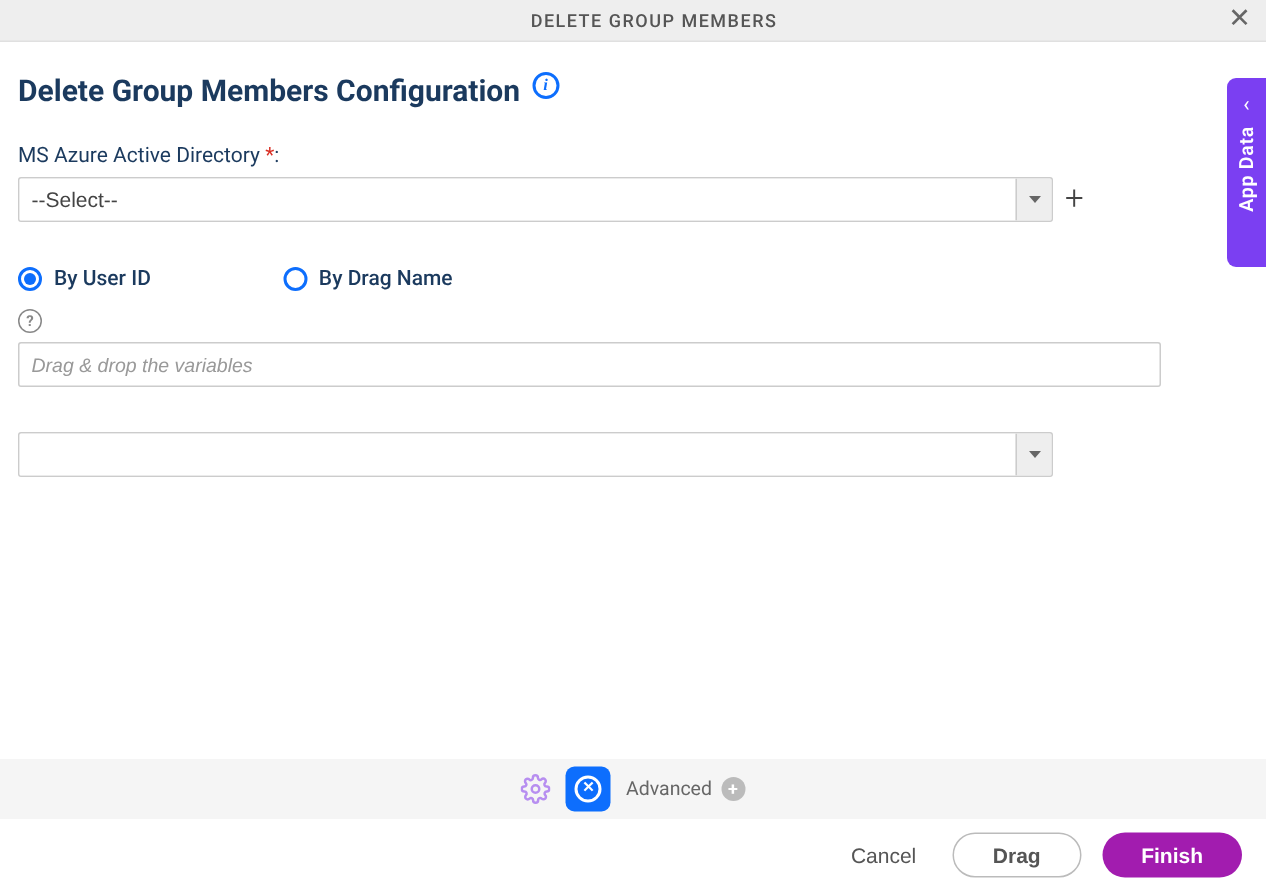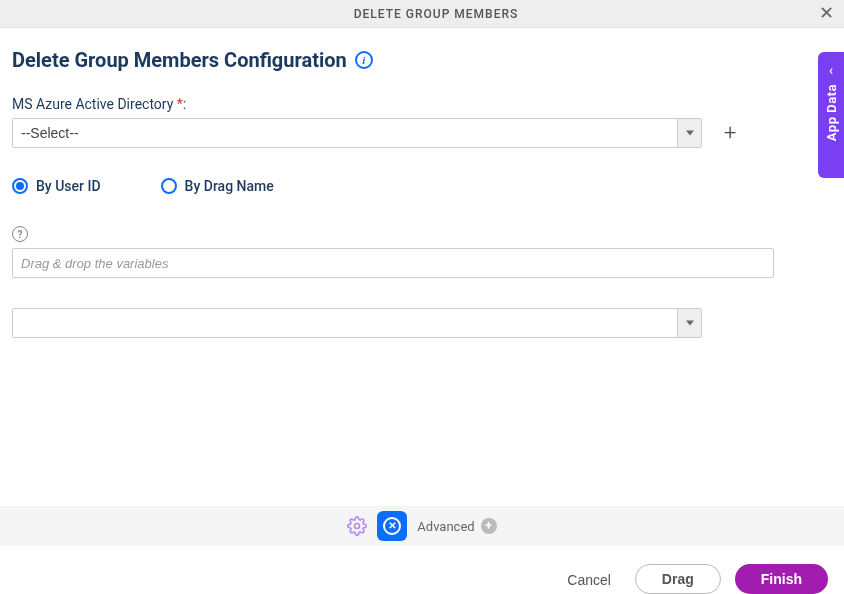--- a/index.html
+++ b/index.html
@@ -40,21 +40,21 @@
       font-size: 18px;
       color: #666;
       cursor: pointer;
       line-height: 1;
     }
     .content {
       padding: 20px 16px 0 12px;
     }
     .page-title-row {
       display: flex;
-      align-items: center;
+      align-items: flex-start;
       gap: 8px;
       margin-bottom: 24px;
     }
     .page-title {
       font-size: 20px;
       font-weight: 700;
       color: #1b3a5e;
     }
     .info-icon {
       width: 18px;
@@ -77,21 +77,21 @@
       display: flex;
       align-items: center;
       gap: 6px;
     }
     .req {
       color: #d93025;
     }
     .row {
       display: flex;
       align-items: center;
-      gap: 22px;
+      gap: 8px;
       margin-bottom: 14px;
     }
     .select-wrap {
       flex: 0 0 690px;
       display: flex;
       border: 1px solid #ccc;
       border-radius: 2px;
       height: 30px;
       overflow: hidden;
     }
@@ -122,22 +122,22 @@
       font-size: 22px;
       font-weight: 300;
       color: #444;
       cursor: pointer;
       user-select: none;
       line-height: 1;
     }
     .radio-row {
       display: flex;
       align-items: flex-end;
-      gap: 60px;
-      margin-bottom: 32px;
+      gap: 88px;
+      margin-bottom: 12px;
     }
     .radio-item {
       display: flex;
       align-items: center;
       gap: 8px;
       cursor: pointer;
     }
     .radio-circle {
       width: 16px;
       height: 16px;
@@ -281,21 +281,21 @@
       font-weight: bold;
       line-height: 1;
     }
     .footer {
       position: absolute;
       bottom: 0;
       left: 0;
       right: 0;
       height: 48px;
       display: flex;
-      align-items: flex-end;
+      align-items: center;
       justify-content: flex-end;
       gap: 14px;
       padding-right: 16px;
       background: #fff;
     }
     .btn-cancel {
       background: none;
       border: none;
       color: #555;
       font-size: 14px;

